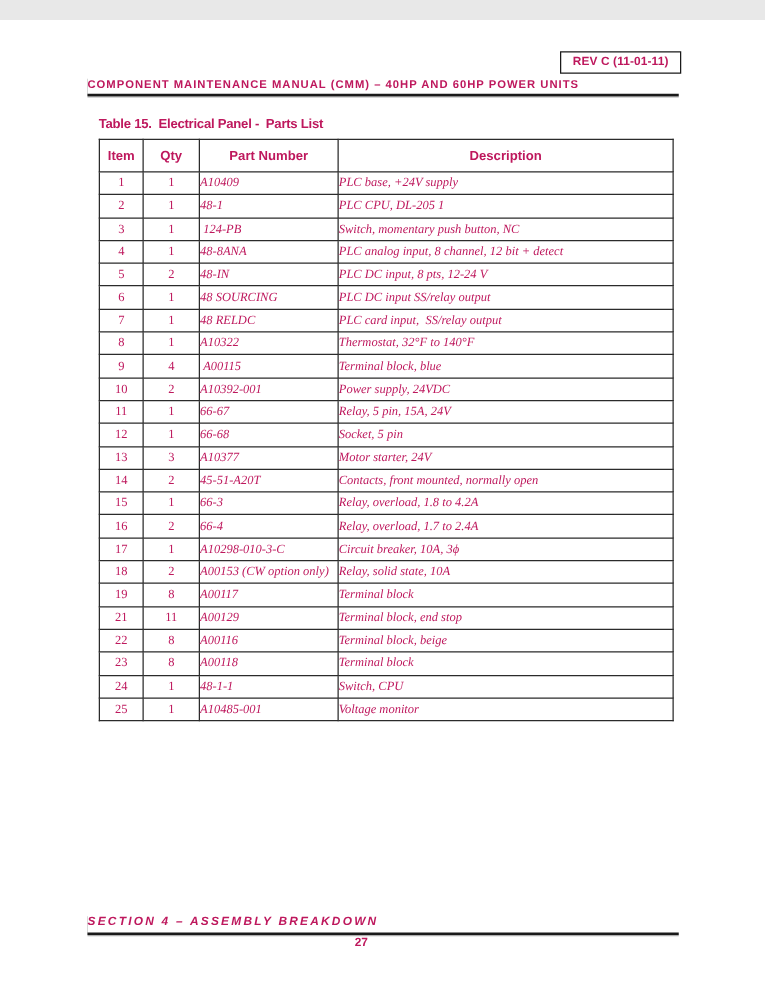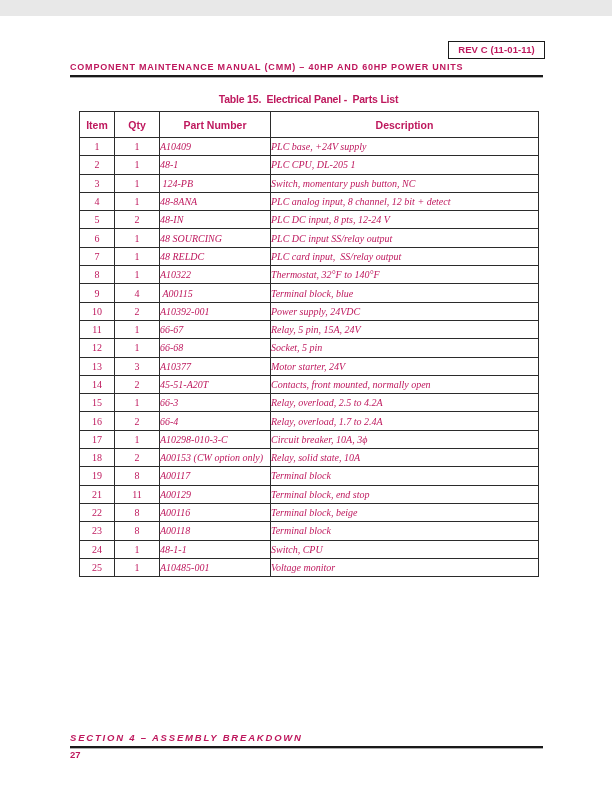--- a/index.html
+++ b/index.html
@@ -42,21 +42,21 @@
     padding-bottom: 3px;
     border-bottom: 2px solid #1a1a1a;
     box-shadow: 0 1px 0 rgba(140,140,140,0.7);
     white-space: nowrap;
   }
   .table-title {
     position: absolute;
     left: 79px;
     top: 77px;
     width: 459px;
-    text-align: center;
+    text-align: left;
     font-size: 10.5px;
     font-weight: bold;
     letter-spacing: -0.2px;
     white-space: pre;
   }
   table.parts-table {
     position: absolute;
     left: 79px;
     top: 95px;
     width: 459px;
@@ -107,21 +107,21 @@
     padding-bottom: 3px;
     border-bottom: 2px solid #1a1a1a;
     box-shadow: 0 1px 0 rgba(140,140,140,0.7);
     white-space: nowrap;
   }
   .page-number {
     position: absolute;
     left: 70px;
     top: 733px;
     width: 438px;
-    text-align: left;
+    text-align: center;
     font-size: 9.5px;
     font-weight: bold;
   }
 </style>
 </head>
 <body>
 
 <div class="page">
 
   <div class="rev-box">REV C (11-01-11)</div>
@@ -227,21 +227,21 @@
         <tr>
           <td class="c0">14</td>
           <td class="c1">2</td>
           <td class="c2">45-51-A20T</td>
           <td class="c3">Contacts, front mounted, normally open</td>
         </tr>
         <tr>
           <td class="c0">15</td>
           <td class="c1">1</td>
           <td class="c2">66-3</td>
-          <td class="c3">Relay, overload, 2.5 to 4.2A</td>
+          <td class="c3">Relay, overload, 1.8 to 4.2A</td>
         </tr>
         <tr>
           <td class="c0">16</td>
           <td class="c1">2</td>
           <td class="c2">66-4</td>
           <td class="c3">Relay, overload, 1.7 to 2.4A</td>
         </tr>
         <tr>
           <td class="c0">17</td>
           <td class="c1">1</td>

